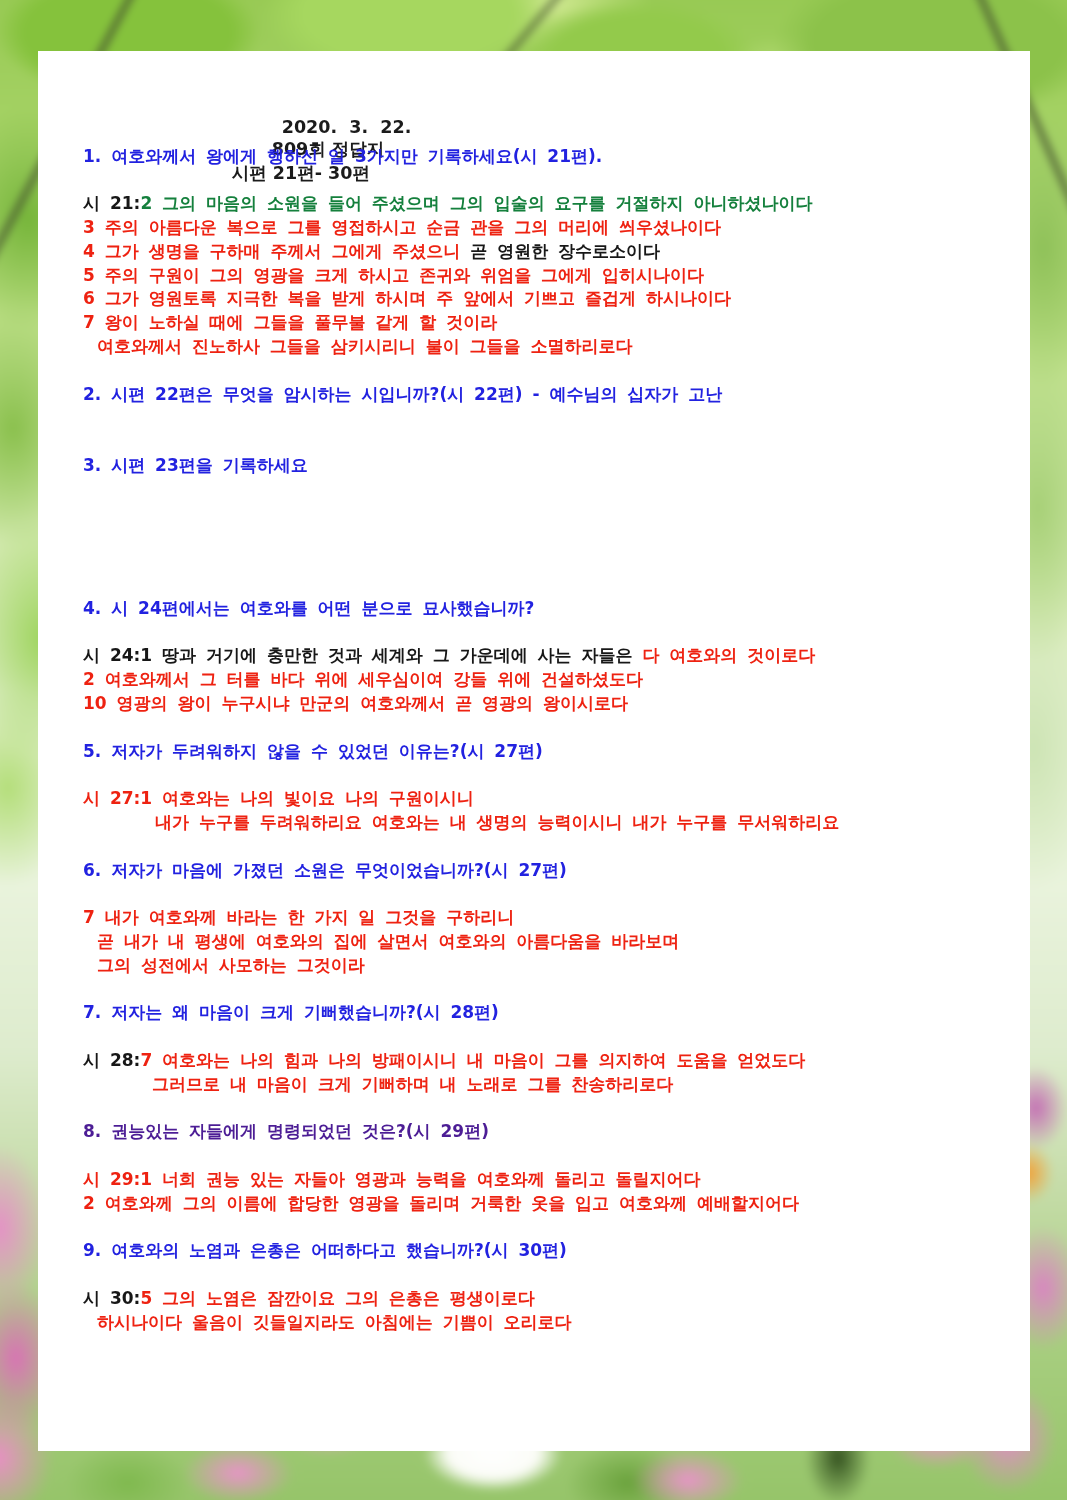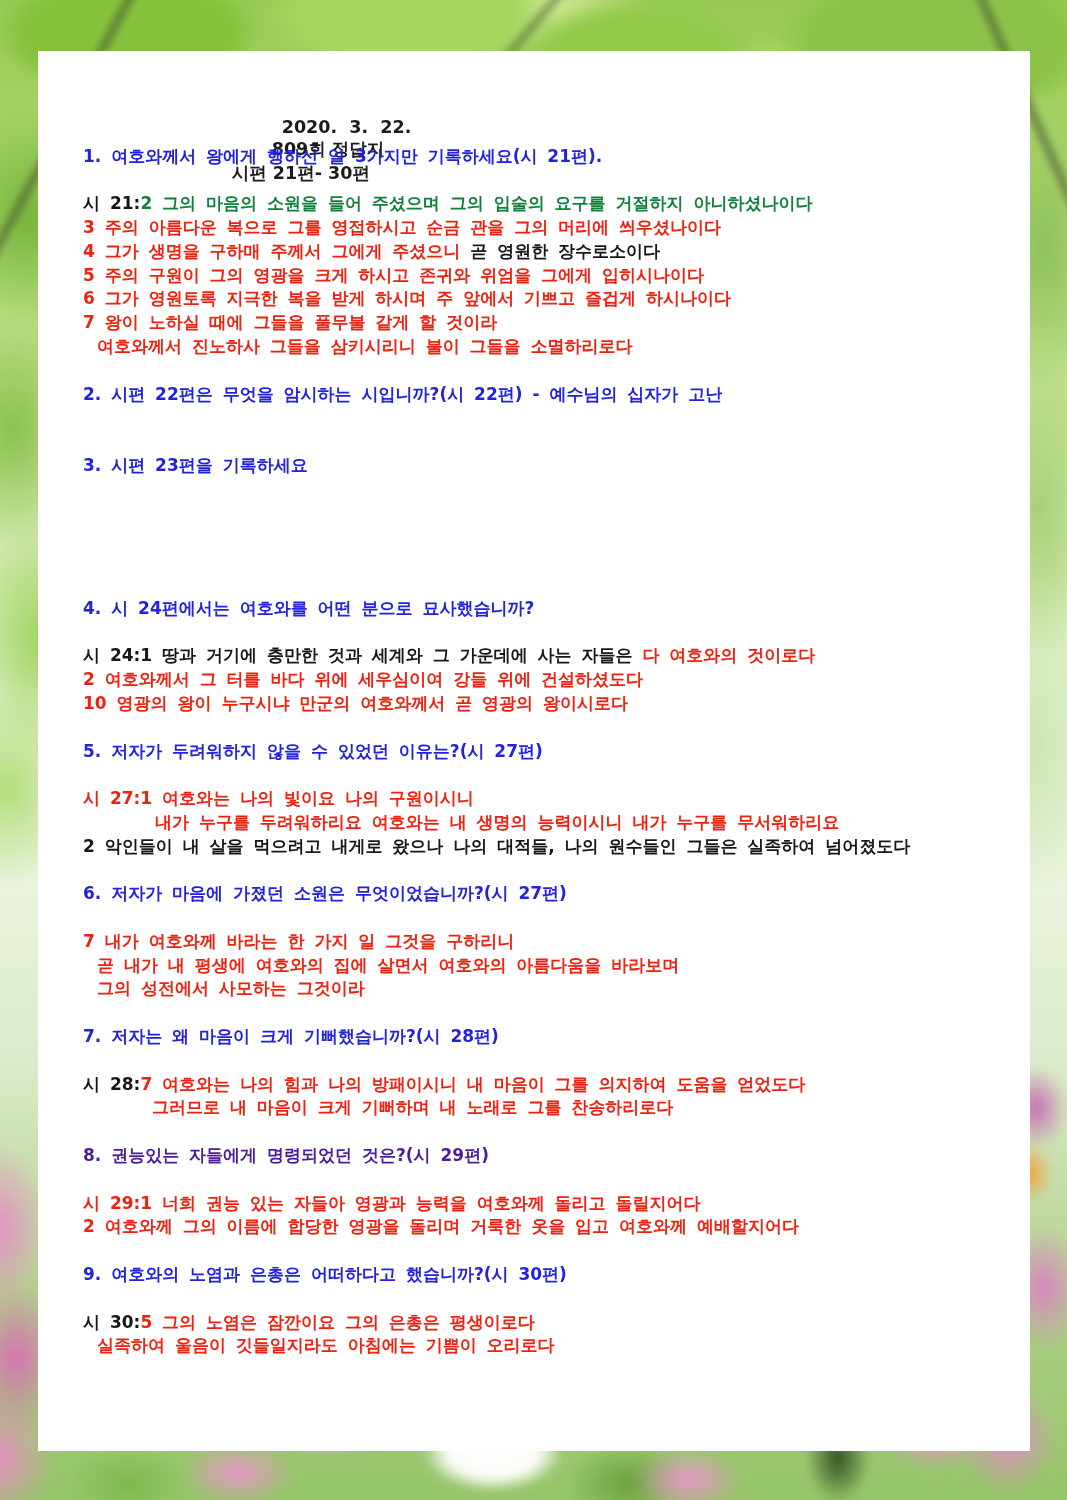--- a/index.html
+++ b/index.html
@@ -118,38 +118,37 @@
           <div class="line"><span style="color: rgb(34, 34, 224);">4. 시 24편에서는 여호와를 어떤 분으로 묘사했습니까?</span></div>
           <div class="line"></div>
           <div class="line"><span style="color: rgb(23, 23, 23);">시 24:1 땅과 거기에 충만한 것과 세계와 그 가운데에 사는 자들은 </span><span style="color: rgb(238, 34, 17);">다 여호와의 것이로다</span></div>
           <div class="line"><span style="color: rgb(238, 34, 17);">2 여호와께서 그 터를 바다 위에 세우심이여 강들 위에 건설하셨도다</span></div>
           <div class="line"><span style="color: rgb(238, 34, 17);">10 영광의 왕이 누구시냐 만군의 여호와께서 곧 영광의 왕이시로다</span></div>
           <div class="line"></div>
           <div class="line"><span style="color: rgb(34, 34, 224); text-align: right;">5. 저자가 두려워하지 않을 수 있었던 이유는?(시 27편)</span></div>
           <div class="line"></div>
           <div class="line"><span style="color: rgb(238, 34, 17);">시 27:1 여호와는 나의 빛이요 나의 구원이시니</span></div>
           <div class="line" style="padding-left: 72px;"><span style="color: rgb(238, 34, 17);">내가 누구를 두려워하리요 여호와는 내 생명의 능력이시니 내가 누구를 무서워하리요</span></div>
-          <div class="line"><span style="color: rgb(23, 23, 23);">2 악인들이 내 살을 먹으려고 내게로 왔으나 나의 대적들, 나의 원수들인 그들은 실족하여 넘어졌도다</span></div>
           <div class="line"></div>
           <div class="line"><span style="color: rgb(34, 34, 224);">6. 저자가 마음에 가졌던 소원은 무엇이었습니까?(시 27편)</span></div>
           <div class="line"></div>
           <div class="line"><span style="color: rgb(238, 34, 17);">7 내가 여호와께 바라는 한 가지 일 그것을 구하리니</span></div>
           <div class="line" style="padding-left: 14px;"><span style="color: rgb(238, 34, 17);">곧 내가 내 평생에 여호와의 집에 살면서 여호와의 아름다움을 바라보며</span></div>
           <div class="line" style="padding-left: 14px;"><span style="color: rgb(238, 34, 17);">그의 성전에서 사모하는 그것이라</span></div>
           <div class="line"></div>
           <div class="line"><span style="color: rgb(34, 34, 224);">7. 저자는 왜 마음이 크게 기뻐했습니까?(시 28편)</span></div>
           <div class="line"></div>
           <div class="line"><span style="color: rgb(23, 23, 23);">시 28:</span><span style="color: rgb(238, 34, 17);">7 여호와는 나의 힘과 나의 방패이시니 내 마음이 그를 의지하여 도움을 얻었도다</span></div>
           <div class="line" style="padding-left: 69px;"><span style="color: rgb(238, 34, 17);">그러므로 내 마음이 크게 기뻐하며 내 노래로 그를 찬송하리로다</span></div>
           <div class="line"></div>
           <div class="line"><span style="color: #4c1d95;">8. 권능있는 자들에게 명령되었던 것은?(시 29편)</span></div>
           <div class="line"></div>
           <div class="line"><span style="color: rgb(238, 34, 17);">시 29:1 너희 권능 있는 자들아 영광과 능력을 여호와께 돌리고 돌릴지어다</span></div>
           <div class="line"><span style="color: rgb(238, 34, 17);">2 여호와께 그의 이름에 합당한 영광을 돌리며 거룩한 옷을 입고 여호와께 예배할지어다</span></div>
           <div class="line"></div>
           <div class="line"><span style="color: rgb(34, 34, 224);">9. 여호와의 노염과 은총은 어떠하다고 했습니까?(시 30편)</span></div>
           <div class="line"></div>
           <div class="line"><span style="color: rgb(23, 23, 23);">시 30:</span><span style="color: rgb(238, 34, 17);">5 그의 노염은 잠깐이요 그의 은총은 평생이로다</span></div>
-          <div class="line" style="padding-left: 14px;"><span style="color: rgb(238, 34, 17);">실족하여 울음이 깃들일지라도 아침에는 기쁨이 오리로다</span></div>
+          <div class="line" style="padding-left: 14px;"><span style="color: rgb(238, 34, 17);">하시나이다 울음이 깃들일지라도 아침에는 기쁨이 오리로다</span></div>
         </div>
     </div>
   </div>
 </div>
 
 </body></html>

